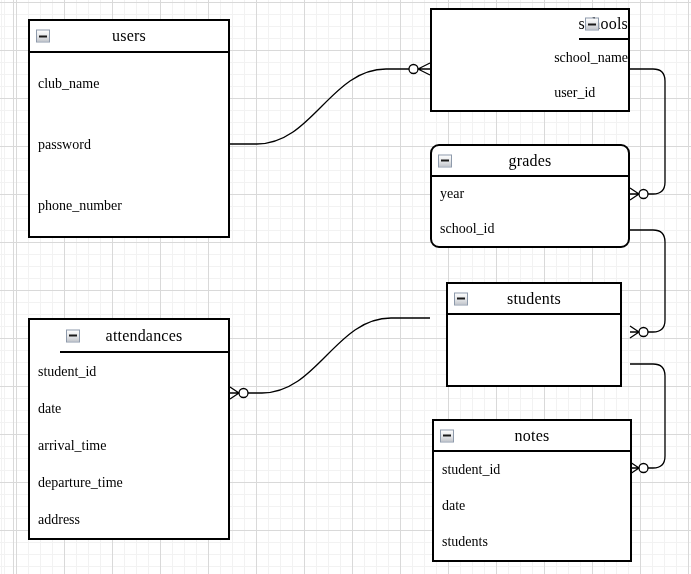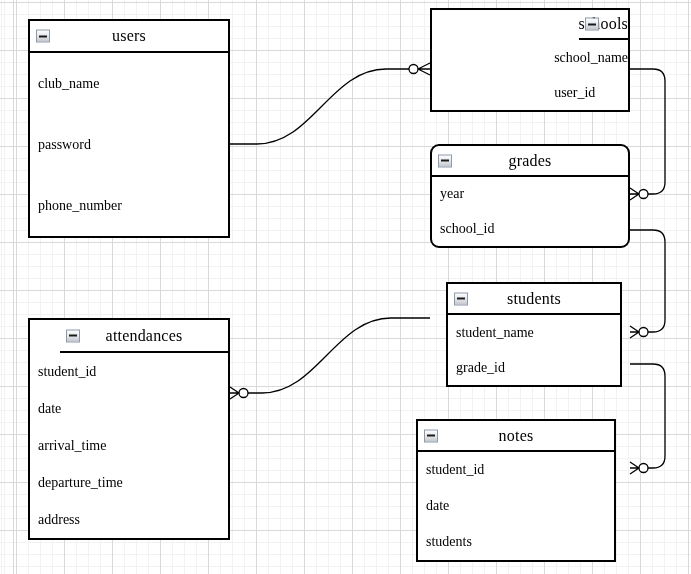--- a/index.html
+++ b/index.html
@@ -160,41 +160,37 @@
         <div class="field-row">school_id</div>
       </div>
     </div>
     <div class="table-node" style="left: 430px; top: 282px; width: 176px; height: 105px; margin-left: 16px;">
       <div class="table-header" style="height: 29px;">
         <span class="collapse-btn">
           <span class="minus-bar"></span>
         </span>
         <span class="table-title">students</span>
       </div>
-      <div class="rows">
-        <div class="field-row">student_name</div>
-        <div class="field-row">grade_id</div>
-      </div>
     </div>
     <div class="table-node" style="left: 28px; top: 318px; width: 202px; height: 222px;">
       <div class="table-header" style="height: 31px; margin-left: 30px;">
         <span class="collapse-btn">
           <span class="minus-bar"></span>
         </span>
         <span class="table-title">attendances</span>
       </div>
       <div class="rows">
         <div class="field-row">student_id</div>
         <div class="field-row">date</div>
         <div class="field-row">arrival_time</div>
         <div class="field-row">departure_time</div>
         <div class="field-row">address</div>
       </div>
     </div>
-    <div class="table-node" style="left: 416px; top: 419px; width: 200px; height: 143px;">
+    <div class="table-node" style="left: 432px; top: 419px; width: 200px; height: 143px;">
       <div class="table-header" style="height: 29px;">
         <span class="collapse-btn">
           <span class="minus-bar"></span>
         </span>
         <span class="table-title">notes</span>
       </div>
       <div class="rows">
         <div class="field-row">student_id</div>
         <div class="field-row">date</div>
         <div class="field-row">students</div>

